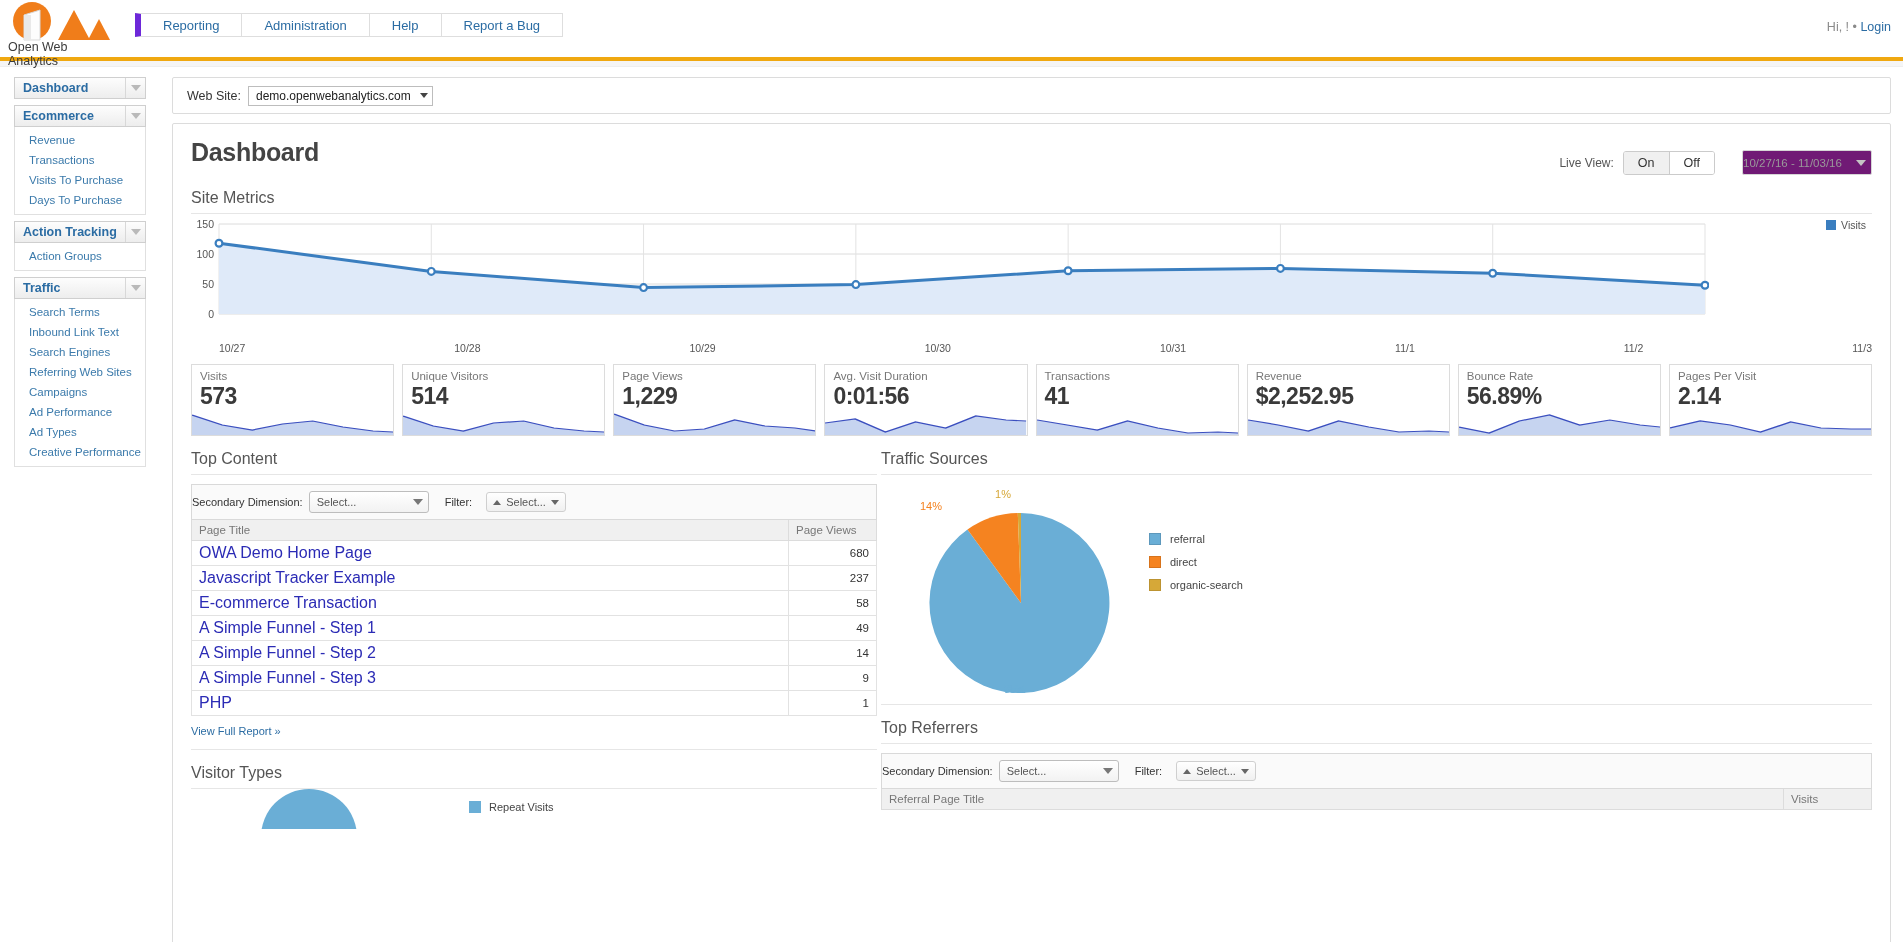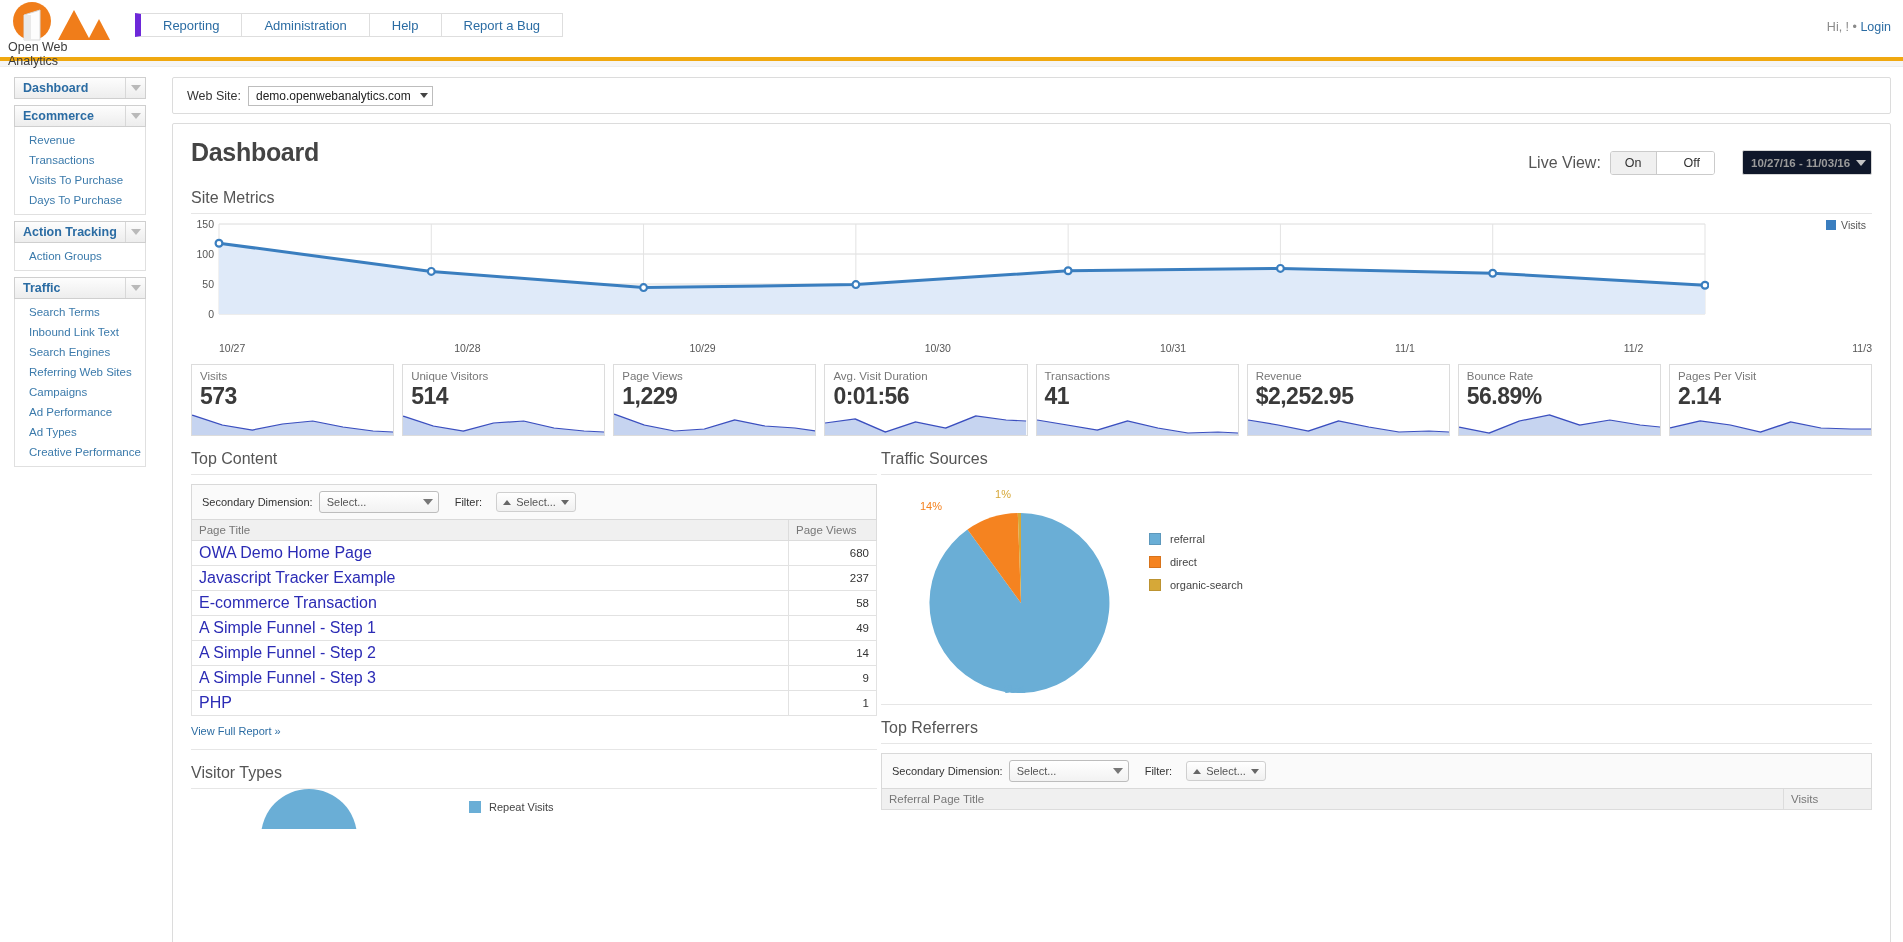--- a/index.html
+++ b/index.html
@@ -60,29 +60,29 @@
     align-items:center; padding:0 4px 0 7px; font-size:12px; color:#222;
   }
   .selectbox .dd { margin-left:9px; width:0;height:0;border-left:4px solid transparent;
                    border-right:4px solid transparent;border-top:5px solid #444; }
 
   .mainpanel { padding:14px 18px 0 18px; height:826px; position:relative; }
 
   .dash-head { display:flex; align-items:flex-start; justify-content:space-between; }
   .dash-title { font-size:25px; color:#444; font-weight:bold; letter-spacing:-0.3px; }
   .headright { display:flex; align-items:center; padding-top:12px; }
-  .liveview-lbl { font-size:16px; color:#555; margin-right:9px; }
-  .toggle { display:flex; border:1px solid #cbcbcb; border-radius:3px; overflow:hidden;gap:13px; }
+  .liveview-lbl { font-size:12px; color:#555; margin-right:9px; }
+  .toggle { display:flex; border:1px solid #cbcbcb; border-radius:3px; overflow:hidden; }
   .toggle div { padding:4px 14px; font-size:12.5px; color:#333; cursor:pointer; background:#f0f0f0; }
   .toggle .on-state { border-right:1px solid #cbcbcb; }
   .toggle .active { background:#fff; }
   .daterange {
     margin-left:27px; border:1px solid #d6d6d6; border-radius:2px; height:25px;
     width:130px; display:flex; align-items:center; justify-content:space-between;
-    padding:0 5px 0 8px; color:#9a9a9a; font-size:11.5px; background:#0f172a;font-weight:bold;
+    padding:0 5px 0 0; color:#9a9a9a; font-size:11.5px; background:#701a75;
   }
   .daterange .dd { width:0;height:0;border-left:5px solid transparent;border-right:5px solid transparent;
                    border-top:6px solid #c4c4c4; }
 
   .sect-title { font-size:16px; color:#555; margin:14px 0 6px 0; }
   .hr-soft { border-top:1px solid #e6e6e6; }
 
   
   .chart-area { position:relative; height:122px; margin-top:4px; }
   .legend-top { position:absolute; right:6px; top:1px; display:flex; align-items:center; font-size:10.5px; color:#555; }
@@ -96,21 +96,21 @@
   .card-val { font-size:23px; font-weight:bold; color:#3a3a3a; padding:1px 0 0 8px; letter-spacing:-0.5px; }
   .card-spark { position:absolute; bottom:0; left:0; width:100%; height:24px; }
 
   
   .cols { display:flex; gap:4px; margin-top:14px; }
   .col-left { width:686px; }
   .col-right { flex:1; }
 
   .filterbar {
     border:1px solid #d9d9d9; background:#fafafa; height:36px;
-    display:flex; align-items:center; padding-left:10px;
+    display:flex; align-items:center; 
   }
   .fb-lbl { font-size:11px; color:#333; margin-right:6px; }
   .fb-select {
     width:120px; height:22px; border:1px solid #bdbdbd; border-radius:3px;
     background:linear-gradient(#fff,#f2f2f2); display:flex; align-items:center;
     justify-content:space-between; padding:0 5px 0 7px; font-size:11px; color:#555;
   }
   .fb-select .dd { width:0;height:0;border-left:5px solid transparent;border-right:5px solid transparent;
                    border-top:6px solid #777; }
   .fb-filter {

